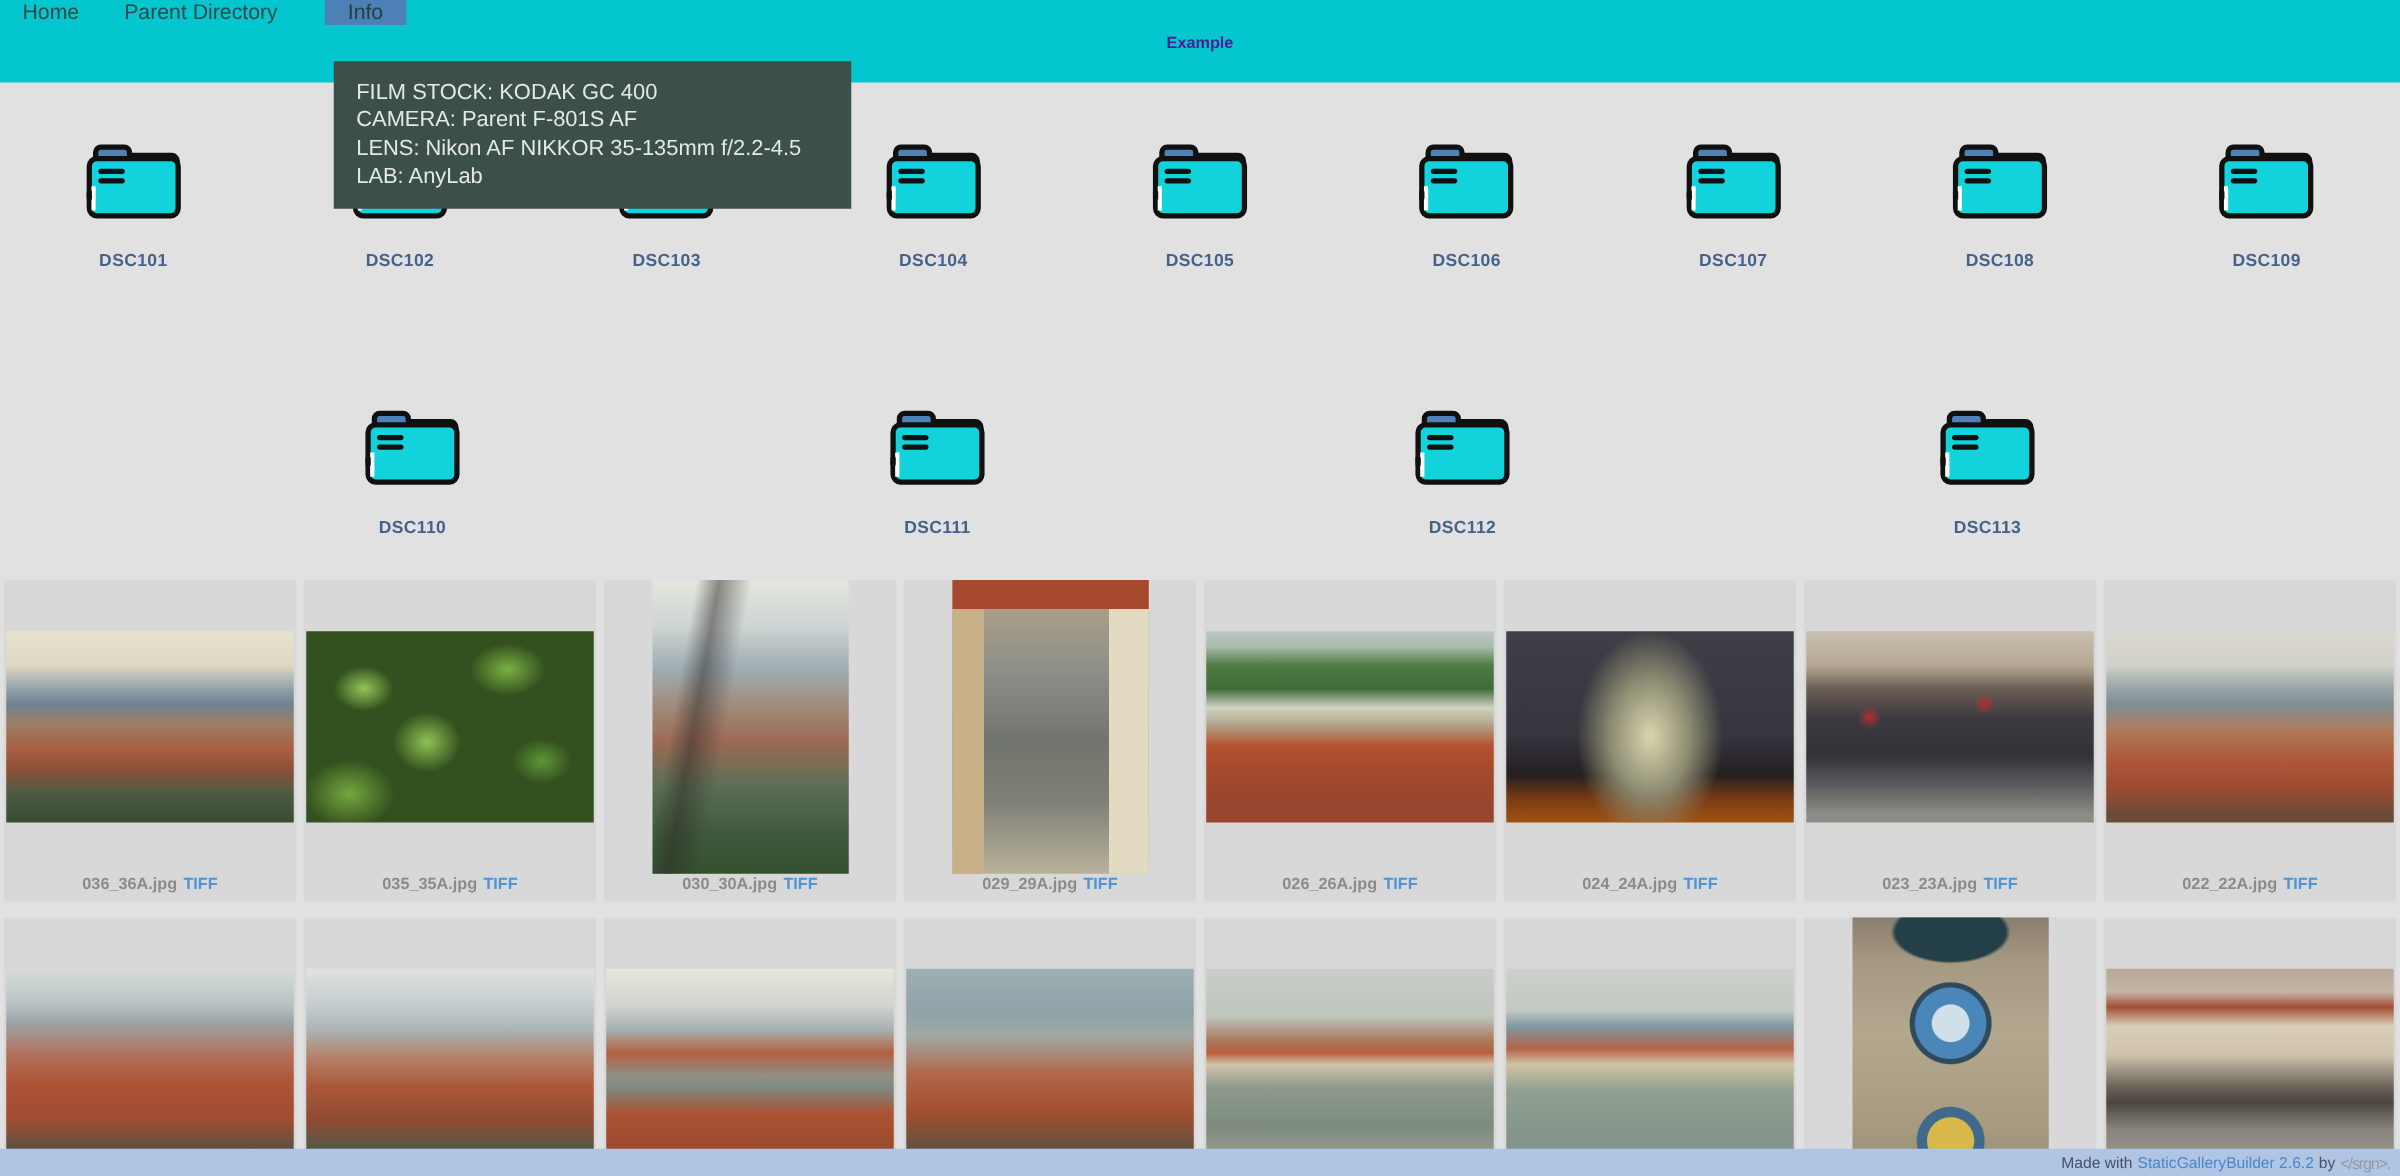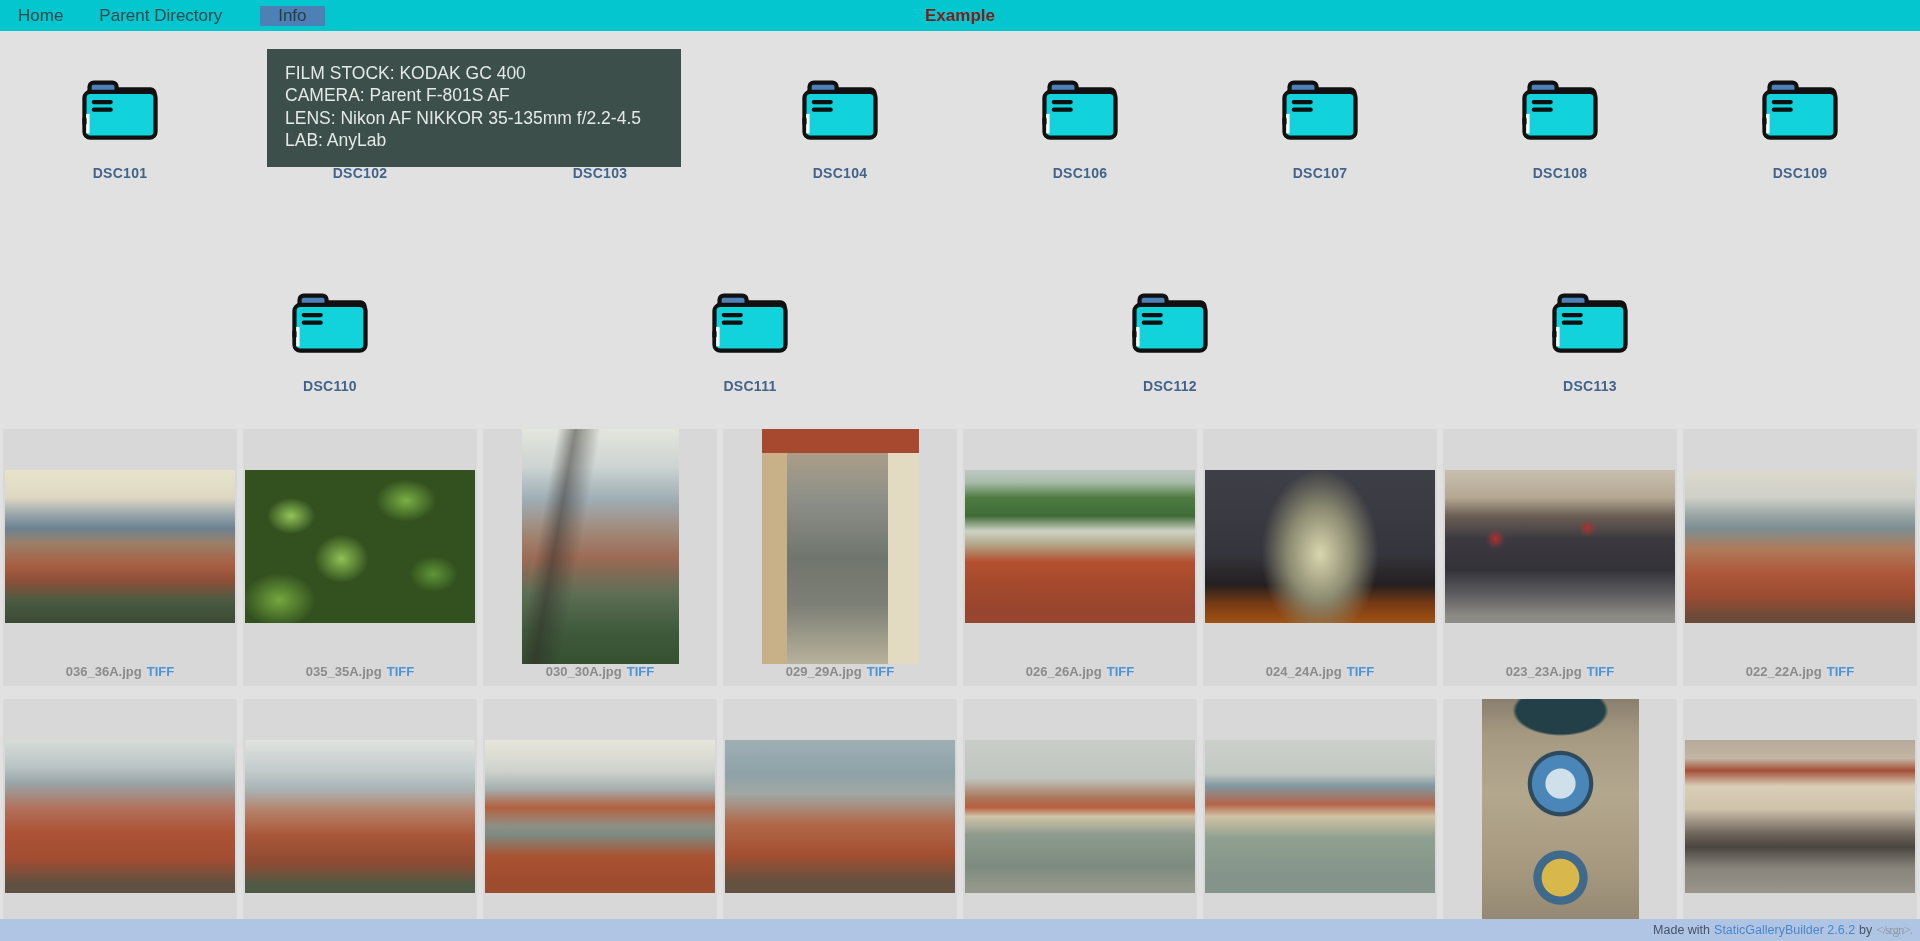--- a/index.html
+++ b/index.html
@@ -5,30 +5,30 @@
   * { box-sizing: border-box; }
   html,body { margin:0; padding:0; }
   body {
     width:1920px; height:941px; overflow:hidden; position:relative;
     background:#e1e1e1;
     font-family:"Liberation Sans", sans-serif;
   }
 
   
   nav.topnav {
-    height:31px; background:#03c6ce; display:flex; align-items:center; position:relative; z-index:5;
+    height:66px; background:#03c6ce; display:flex; align-items:flex-start; position:relative; z-index:5;
   }
   nav.topnav a.navlink {
     display:flex; align-items:center; padding:0 18px;
     font-size:17px; color:#2e4a4d; text-decoration:none; cursor:pointer;
   }
   nav.topnav a.navlink.active { background:#4d80b4; color:#243e44;margin-left:20px; }
   .nav-title {
     position:absolute; inset:0; display:flex; align-items:center; justify-content:center;
-    font-size:17px; font-weight:bold; color:#7f1d1d; pointer-events:none;
+    font-size:13px; font-weight:bold; color:#4c1d95; pointer-events:none;
   }
 
   
   .info-tooltip {
     position:absolute; left:267px; top:49px; z-index:30;
     background:#3c4f4b; color:#e4e9e5; padding:13px 18px 15px 18px;
     font-size:17.5px; line-height:1.28; white-space:nowrap; min-width:414px;
   }
 
   
@@ -93,21 +93,21 @@
       linear-gradient(180deg,#8a7f6e 0%,#a59982 15%,#b3a78e 40%,#a79a80 70%,#8f8470 100%); }
   .p-r2c8 { background:linear-gradient(180deg,#b7a99a 0%,#c3b6a4 12%,#a34f38 20%,#d8cdb6 30%,#cfc3ac 45%,#6b6258 62%,#4a4540 70%,#8a857c 84%,#9a958c 100%); }
 
   
   footer.footbar {
     position:absolute; left:0; bottom:0; width:1920px; height:22px; z-index:40;
     background:#afc5e3; display:flex; align-items:center; justify-content:flex-end;
     padding-right:8px; font-size:12.5px; color:#46536a; gap:4px;
   }
   footer.footbar a { color:#4c86c8; text-decoration:none; cursor:pointer; }
-  .srgn-logo { color:#8f9aa4; font-family:Liberation Serif, serif; font-size:13px; letter-spacing:-1px;text-align:center; }
+  .srgn-logo { color:#8f9aa4; font-family:Liberation Sans, sans-serif; font-size:13px; letter-spacing:-1px;text-align:center; }
 </style>
 </head>
 <body>
 
 <nav class="topnav">
   <a class="navlink">Home</a>
   <a class="navlink">Parent Directory</a>
   <a class="navlink active">Info</a>
   <div class="nav-title">Example</div>
 </nav>
@@ -154,20 +154,26 @@
   <div class="folder">
     <svg viewBox="0 0 104 86">
         <use href="#folder-shape"></use>
       </svg>
     <div class="folder-label">DSC104</div>
   </div>
   <div class="folder">
     <svg viewBox="0 0 104 86">
         <use href="#folder-shape"></use>
       </svg>
+    <div class="folder-label">DSC105</div>
+  </div>
+  <div class="folder">
+    <svg viewBox="0 0 104 86">
+        <use href="#folder-shape"></use>
+      </svg>
     <div class="folder-label">DSC106</div>
   </div>
   <div class="folder">
     <svg viewBox="0 0 104 86">
         <use href="#folder-shape"></use>
       </svg>
     <div class="folder-label">DSC107</div>
   </div>
   <div class="folder">
     <svg viewBox="0 0 104 86">

